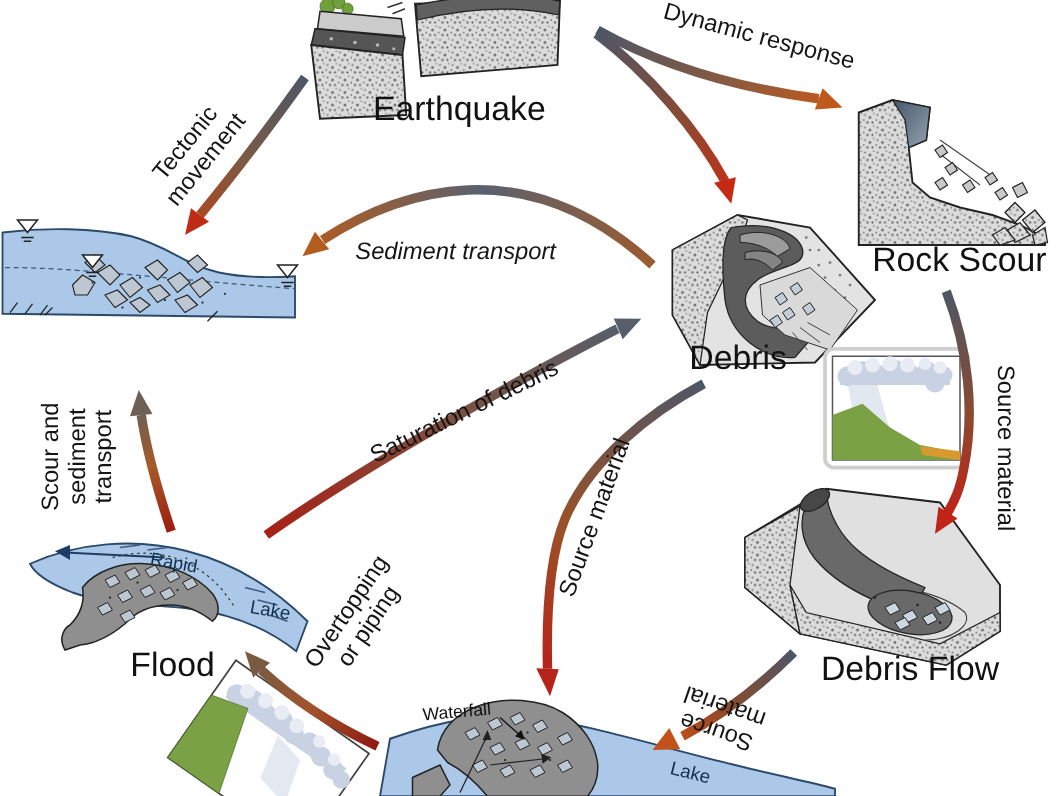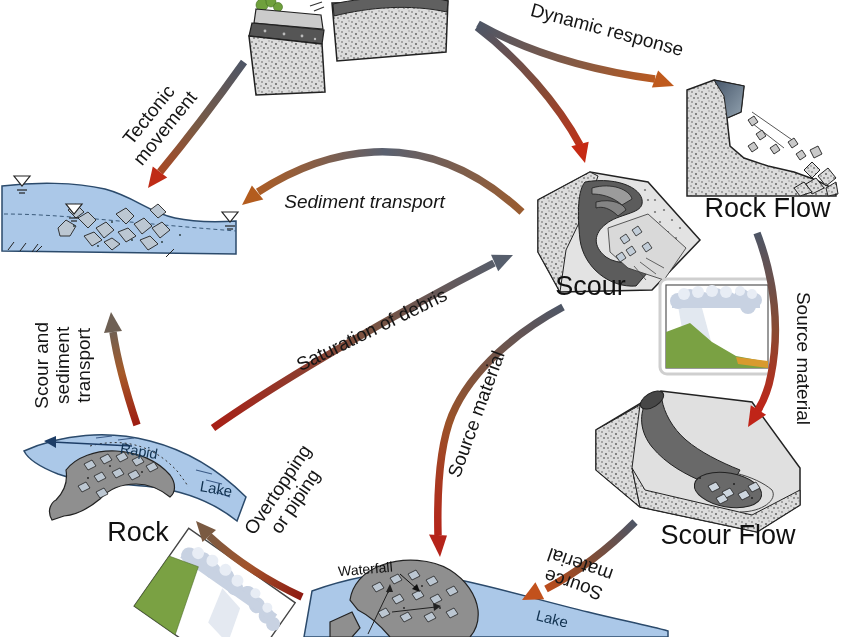--- a/index.html
+++ b/index.html
@@ -364,24 +364,25 @@
     <polygon points="522,600 535.4,582.3 544.2,599.3" fill="#c2511c" stroke="none"></polygon>
 
     <path d="M302,597 C270,582 237,562 209,536" stroke="url(#g9)"></path>
     <polygon points="196,521 216,530.1 202.5,541.9" fill="#7a5a42" stroke="none"></polygon>
 
     <path d="M137,425 C128,398 118,365 113,332" stroke="url(#g10)"></path>
     <polygon points="111,312 122,331.1 104,332.9" fill="#6e6054" stroke="none"></polygon>
   </g>
 </svg>
 
-  <div class="node-label" style="left:690px;top:193px;width:155px;">Rock Flow</div>
-  <div class="node-label" style="left:543px;top:271px;width:95px;">Scour</div>
-  <div class="node-label" style="left:638px;top:520px;width:180px;">Scour Flow</div>
-  <div class="node-label" style="left:83px;top:517px;width:110px;">Rock</div>
+  <div class="node-label" style="left:280px;top:72px;width:175px;">Earthquake</div>
+  <div class="node-label" style="left:690px;top:193px;width:155px;">Rock Scour</div>
+  <div class="node-label" style="left:543px;top:271px;width:95px;">Debris</div>
+  <div class="node-label" style="left:638px;top:520px;width:180px;">Debris Flow</div>
+  <div class="node-label" style="left:83px;top:517px;width:110px;">Flood</div>
 
   <div class="edge-label rot" style="left:507px;top:20px;width:200px;transform:rotate(15deg);">Dynamic response</div>
 
   <div class="edge-label rot" style="left:90px;top:101px;width:135px;transform:rotate(-51deg);">
     <div>Tectonic</div>
     <div>movement</div>
   </div>
 
   <div class="edge-label" style="left:262px;top:192px;width:205px;font-style:italic;">Sediment transport</div>
 

